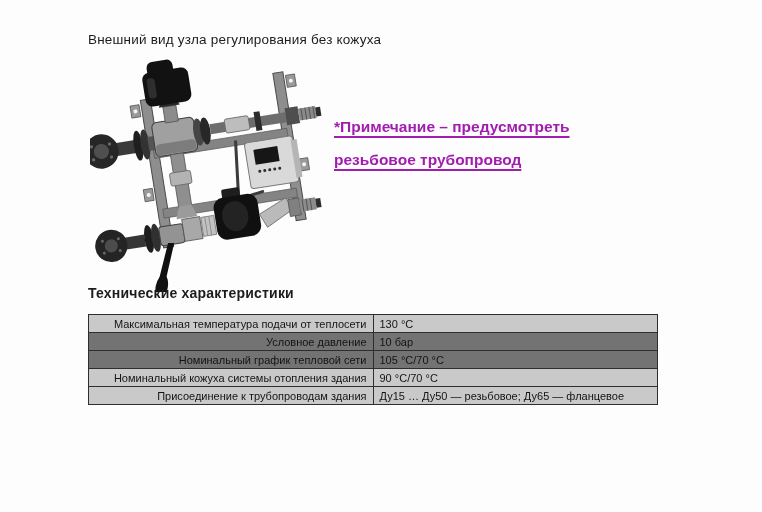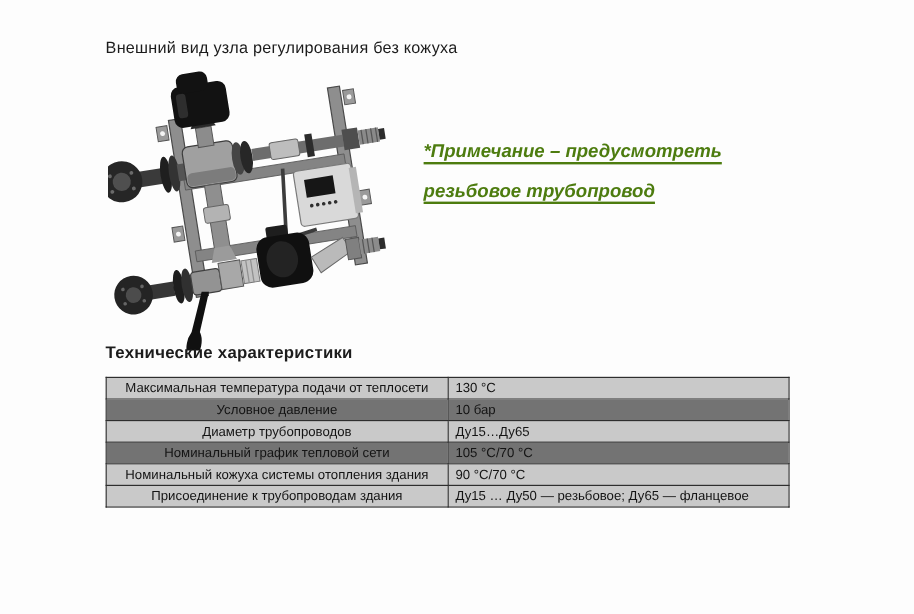--- a/index.html
+++ b/index.html
@@ -21,22 +21,22 @@
   }
   .figure-title{
     position:absolute;left:88px;top:32px;
     font-size:13.5px;font-weight:400;letter-spacing:.2px;
   }
   .photo{
     position:absolute;left:90px;top:50px;width:242px;height:242px;
   }
   .note{
     position:absolute;left:334px;top:110px;width:318px;
-    font-size:15.5px;font-weight:700;font-style:italic;
-    line-height:33px;color:#4d7c0f;margin-left:19px;
+    font-size:15.5px;font-weight:700;
+    line-height:33px;color:#a21caf;
   }
   .note .line{
     text-decoration:underline;
     text-decoration-thickness:1.5px;
     text-underline-offset:4px;
     white-space:nowrap;
   }
   .specs-heading{
     position:absolute;left:88px;top:285px;
     font-size:14px;font-weight:700;letter-spacing:.2px;text-align:right;
@@ -46,21 +46,21 @@
     border-collapse:collapse;table-layout:fixed;
     font-size:11px;color:#141414;
   }
   table.specs td{
     border:1.6px solid var(--table-border);
     height:18px;padding:0 6px;
     background:#737373;
     overflow:hidden;white-space:nowrap;
   }
   table.specs tr.shaded td{background:var(--row-shaded);}
-  td.lbl{width:50%;text-align:center;}
+  td.lbl{width:50%;text-align:right;}
   td.val{width:50%;}
 </style>
 </head>
 <body>
 
 <div class="page">
 
   <div class="figure-title">Внешний вид узла регулирования без кожуха</div>
 
   <svg class="photo" viewBox="0 0 240 240" aria-hidden="true">
@@ -171,24 +171,20 @@
   <table class="specs">
     <tbody>
       <tr class="shaded">
         <td class="lbl">Максимальная температура подачи от теплосети</td>
         <td class="val">130 °C</td>
       </tr>
       <tr>
         <td class="lbl">Условное давление</td>
         <td class="val">10 бар</td>
       </tr>
-      <tr class="shaded">
-        <td class="lbl">Диаметр трубопроводов</td>
-        <td class="val">Ду15…Ду65</td>
-      </tr>
       <tr>
         <td class="lbl">Номинальный график тепловой сети</td>
         <td class="val">105 °C/70 °C</td>
       </tr>
       <tr class="shaded">
         <td class="lbl">Номинальный кожуха системы отопления здания</td>
         <td class="val">90 °C/70 °C</td>
       </tr>
       <tr class="shaded">
         <td class="lbl">Присоединение к трубопроводам здания</td>

